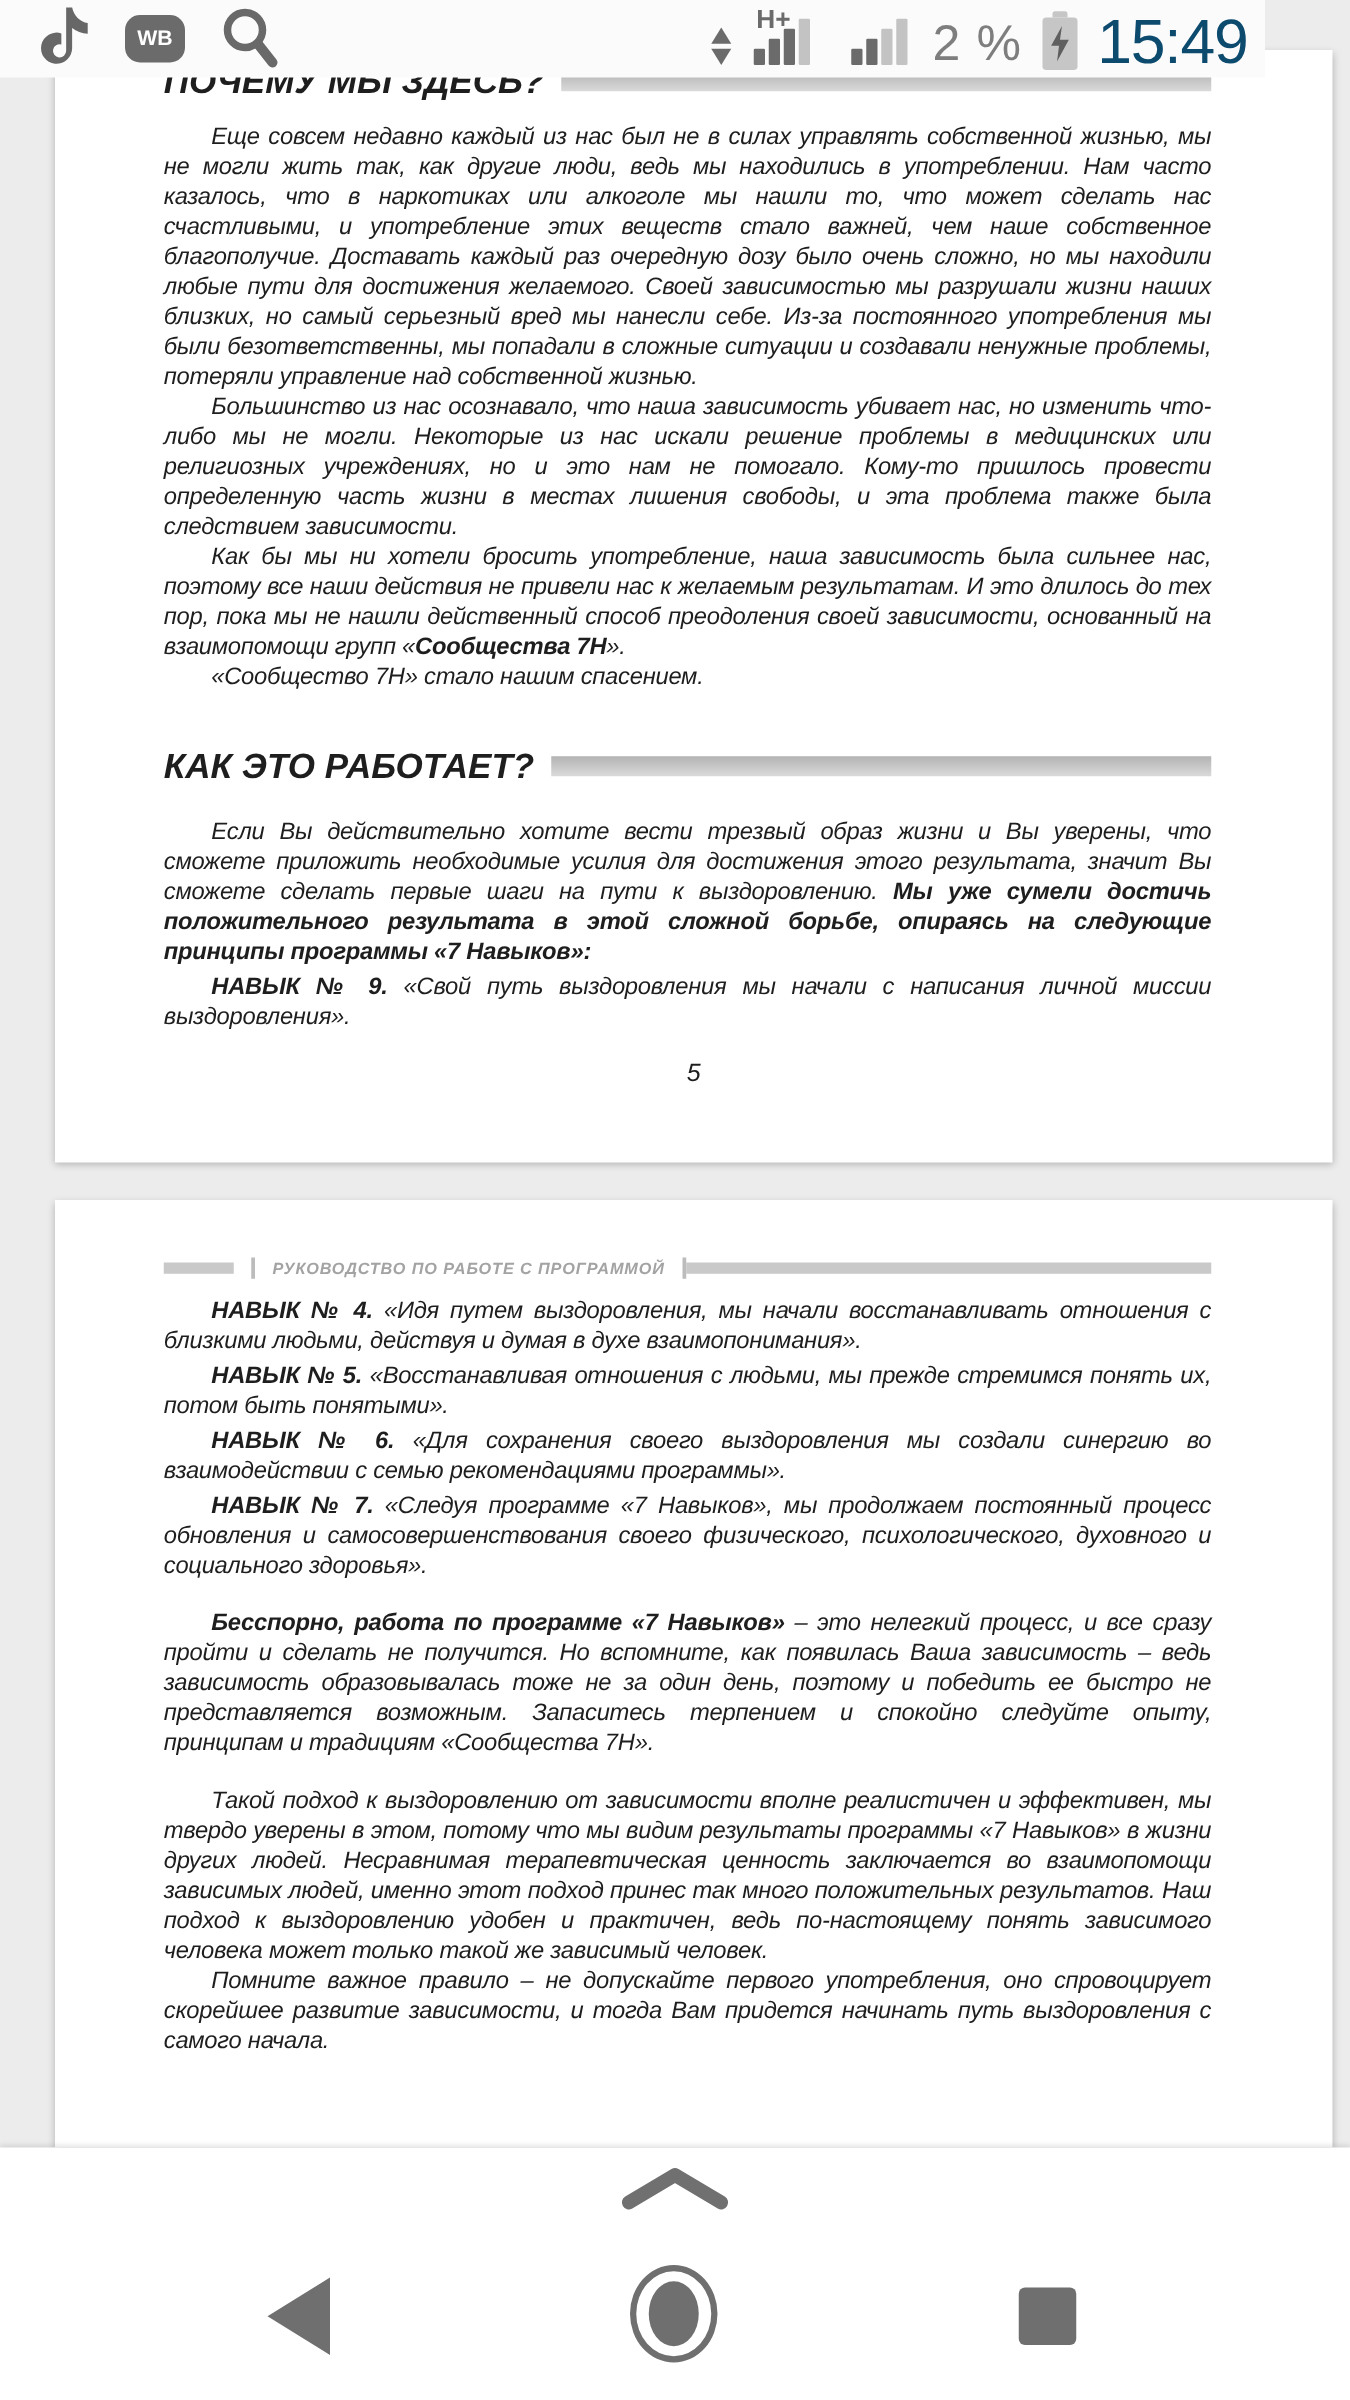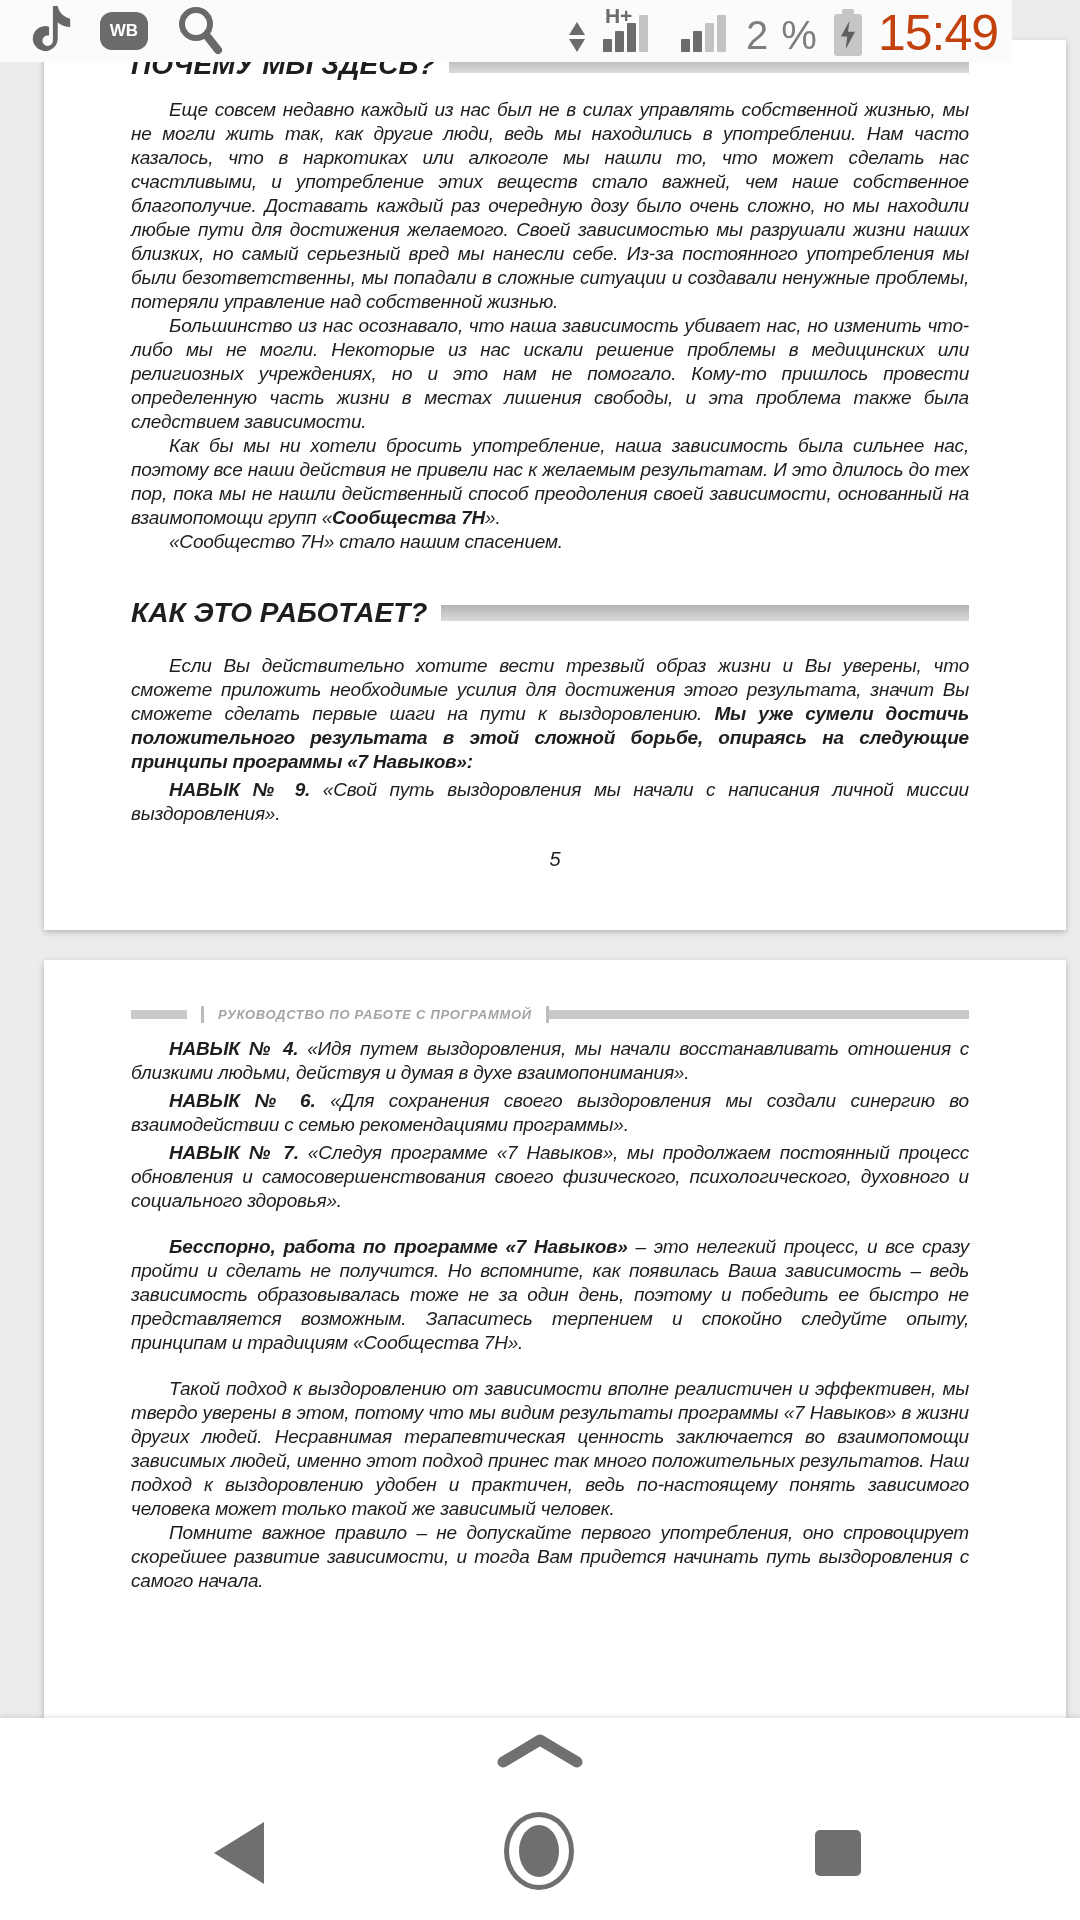--- a/index.html
+++ b/index.html
@@ -24,21 +24,21 @@
   .sig1{left:16px;}
   .sigbars i{display:block;width:9px;border-radius:1px;}
   .sig-dark{background:#6b6b6b;} .sig-light{background:#c3c3c3;}
   .sigbars2{position:relative;display:flex;align-items:flex-end;gap:3px;margin:0 0 8px 16px;}
   .sigbars2 i{display:block;width:9px;border-radius:1px;}
   .pct{font-size:40px;color:#7e7e7e;margin:0 14px 2px 20px;letter-spacing:1px;}
   .battery{position:relative;width:28px;height:42px;background:#c6c6c6;border-radius:3px;
            margin:0 16px 4px 2px;display:flex;align-items:center;justify-content:center;}
   .battery::before{content:"";position:absolute;top:-5px;left:8px;width:12px;height:5px;
                    background:#c6c6c6;border-radius:2px 2px 0 0;}
-  .clock{font-size:50px;color:#c2410c;letter-spacing:-1px;line-height:1;margin-bottom:2px;}
+  .clock{font-size:50px;color:#0c4a6e;letter-spacing:-1px;line-height:1;margin-bottom:2px;}
 
   
   .page{position:absolute;left:44px;width:1022px;background:#ffffff;overflow:hidden;
         box-shadow:0 2px 6px rgba(0,0,0,0.25);color:#1e1e1e;font-style:italic;}
   .page-inner{padding:0 97px 0 87px;}
   .page1{top:40px;height:890px;z-index:10;}
   .page2{top:960px;height:758px;z-index:10;}
 
   .doc-h-row{display:flex;align-items:center;}
   .doc-h{font-size:28px;font-weight:bold;white-space:nowrap;line-height:34px;}
@@ -109,20 +109,21 @@
     <div class="page-inner">
       <div class="run-header">
         <div class="rh-bar-s"></div>
         <div class="rh-tick"></div>
         <div class="rh-label">РУКОВОДСТВО ПО РАБОТЕ С ПРОГРАММОЙ</div>
         <div class="rh-tick" style="margin-left:0;"></div>
         <div class="rh-bar-l"></div>
       </div>
       <div class="body-text p2-content">
         <p class="skill"><b>НАВЫК № 4.</b><span> «Идя путем выздоровления, мы начали восстанавливать отношения с близкими людьми, действуя и думая в духе взаимопонимания».</span></p>
+        <p class="skill"><b>НАВЫК № 5.</b><span> «Восстанавливая отношения с людьми, мы прежде стремимся понять их, потом быть понятыми».</span></p>
         <p class="skill"><b>НАВЫК № 6.</b><span> «Для сохранения своего выздоровления мы создали синергию во взаимодействии с семью рекомендациями программы».</span></p>
         <p class="skill"><b>НАВЫК № 7.</b><span> «Следуя программе «7 Навыков», мы продолжаем постоянный процесс обновления и самосовершенствования своего физического, психологического, духовного и социального здоровья».</span></p>
         <p class="gap-par"><b>Бесспорно, работа по программе «7 Навыков»</b><span> – это нелегкий процесс, и все сразу пройти и сделать не получится. Но вспомните, как появилась Ваша зависимость – ведь зависимость образовывалась тоже не за один день, поэтому и победить ее быстро не представляется возможным. Запаситесь терпением и спокойно следуйте опыту, принципам и традициям «Сообщества 7Н».</span></p>
         <p class="gap-par"><span>Такой подход к выздоровлению от зависимости вполне реалистичен и эффективен, мы твердо уверены в этом, потому что мы видим результаты программы «7 Навыков» в жизни других людей. Несравнимая терапевтическая ценность заключается во взаимопомощи зависимых людей, именно этот подход принес так много положительных результатов. Наш подход к выздоровлению удобен и практичен, ведь по-настоящему понять зависимого человека может только такой же зависимый человек.</span></p>
         <p><span>Помните важное правило – не допускайте первого употребления, оно спровоцирует скорейшее развитие зависимости, и тогда Вам придется начинать путь выздоровления с самого начала.</span></p>
       </div>
     </div>
   </div>
 
   <div class="statusbar">

